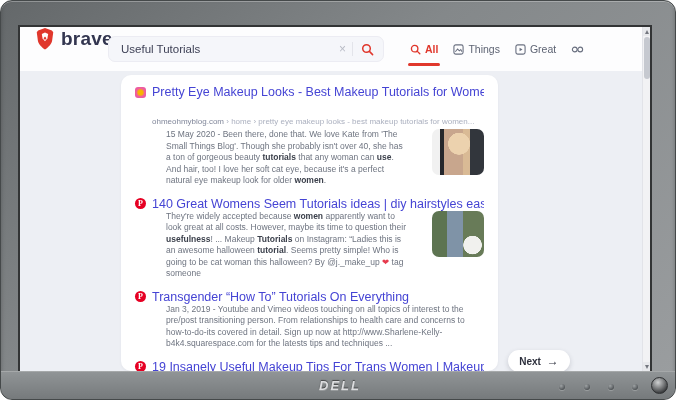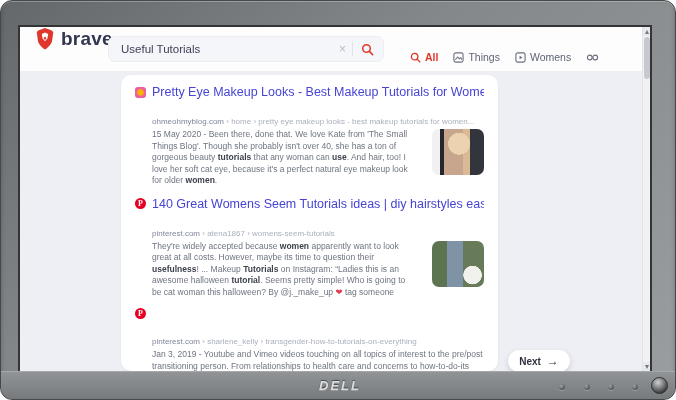--- a/index.html
+++ b/index.html
@@ -34,21 +34,21 @@
 
   .searchbox { position:absolute; left:88px; top:9px; width:276px; height:26px;
     background:#f5f6fa; border:1px solid #ececf3; border-radius:7px; display:flex; align-items:center; }
   .search-input { flex:1; border:none; outline:none; background:transparent; font-family:"Liberation Sans",sans-serif;
     font-size:11.5px; color:#3e4156; padding:0 8px 0 12px; }
   .clear-x { color:#b9bcc6; font-size:12px; line-height:1; padding:0 6px; cursor:pointer; }
   .sb-divider { width:1px; height:14px; background:#e3e4ea; }
   .sb-mag { padding:0 9px 0 8px; display:flex; }
 
   
-  .tabs { position:absolute; left:390px; top:8px; height:44px; display:flex; align-items:center; gap:15px; }
+  .tabs { position:absolute; left:390px; top:0; height:44px; display:flex; align-items:center; gap:15px; }
   .tab { position:relative; display:flex; align-items:center; gap:4px; height:100%; font-size:10.5px; color:#5d6373; cursor:pointer; white-space:nowrap; }
   .tab .ticon { display:flex; }
   .tab.active { color:#e0372c; font-weight:600; }
   .tab.active::after { content:""; position:absolute; left:-2px; right:-2px; bottom:5px; height:3px;
     border-radius:2px; background:#e0372c; }
 
   
   .content { position:absolute; left:0; top:44px; width:100%; height:304px; background:#edeff4; }
   .results-card { position:absolute; left:101px; top:4px; width:377px; height:296px;
     background:#fff; border-radius:10px; box-shadow:0 1px 3px rgba(40,44,63,.05); padding:10px 14px; overflow:hidden; }
@@ -57,21 +57,21 @@
   .r-head { display:flex; align-items:center; gap:6px; }
   .fav { width:11px; height:11px; border-radius:50%; flex:0 0 11px; }
   .fav-pinterest { background:#e60023; position:relative; }
   .fav-pinterest::before { content:"P"; position:absolute; left:0; top:0; width:11px; height:11px;
     color:#fff; font-size:8px; font-weight:700; text-align:center; line-height:11px; font-family:"Liberation Serif",serif; }
   .fav-flower { background:radial-gradient(circle at 50% 50%, #f7b500 0 30%, #ef5da0 55%, #e85aa0 100%); border-radius:3px; }
   .r-title { font-size:12.5px; color:#4544d4; white-space:nowrap; overflow:hidden; cursor:pointer; }
   .r-url { font-size:8px; margin:18px 0 3px 17px; white-space:nowrap; overflow:hidden; }
   .r-domain { color:#81879a; }
   .r-path { color:#abb0bf; }
-  .r-body { display:flex; margin-left:17px; gap:24px; }
+  .r-body { display:flex; margin-left:31px; gap:24px; }
   .r-snippet { flex:1; font-size:8.5px; line-height:11.5px; color:#6e7480; }
   .r-snippet .b { font-weight:700; color:#3c414c; }
   .r-snippet .heart { color:#e63b4e; }
   .thumb { width:52px; height:46px; border-radius:7px; flex:0 0 52px; overflow:hidden; }
   .thumb-portrait { background:
     radial-gradient(circle at 52% 32%, #ecd2ae 0 26%, rgba(0,0,0,0) 27%),
     linear-gradient(90deg,#f1f1f1 0 15%, #25272c 15% 23%, #c8a68d 23% 60%, #d9ba95 60% 74%, #32363c 74% 100%); }
   .thumb-dress { background:
     radial-gradient(circle at 78% 74%, #f1f1ee 0 17%, rgba(0,0,0,0) 18%),
     linear-gradient(90deg,#5d7451 0 28%, #7f93a7 28% 60%, #687b58 60% 100%); }
@@ -136,21 +136,21 @@
           </span>
           <span>Things</span>
         </div>
         <div class="tab">
           <span class="ticon">
             <svg width="11" height="11" viewBox="0 0 12 12">
                 <rect x="1" y="1" width="10" height="10" rx="2" fill="none" stroke="#6a7080" stroke-width="1.2"></rect>
                 <path d="M5 4 L8.2 6 L5 8 Z" fill="#6a7080"></path>
               </svg>
           </span>
-          <span>Womens</span>
+          <span>Great</span>
         </div>
         <div class="tab">
           <span class="ticon">
             <svg width="13" height="11" viewBox="0 0 14 12">
                 <circle cx="4" cy="6" r="2.6" fill="none" stroke="#6a7080" stroke-width="1.2"></circle>
                 <circle cx="10" cy="6" r="2.6" fill="none" stroke="#6a7080" stroke-width="1.2"></circle>
                 <line x1="6.6" y1="6" x2="7.4" y2="6" stroke="#6a7080" stroke-width="1.2"></line>
               </svg>
           </span>
 
@@ -173,36 +173,29 @@
     <div class="r-body">
       <div class="r-snippet"><span>15 May 2020 - Been there, done that. We love Kate from 'The Small Things Blog'. Though she probably isn't over 40, she has a ton of gorgeous beauty </span><span class="b">tutorials</span><span> that any woman can </span><span class="b">use</span><span>. And hair, too! I love her soft cat eye, because it's a perfect natural eye makeup look for older </span><span class="b">women</span><span>.</span></div>
       <div class="thumb thumb-portrait"></div>
     </div>
   </div>
             <div class="result">
     <div class="r-head">
       <span class="fav fav-pinterest"></span>
       <span class="r-title">140 Great Womens Seem Tutorials ideas | diy hairstyles easy, co...</span>
     </div>
-    <div class="r-url">
-      <span class="r-domain">pinterest.com</span>
-      <span class="r-path"> › atena1867 › womens-seem-tutorials</span>
-    </div>
     <div class="r-body">
       <div class="r-snippet"><span>They're widely accepted because </span><span class="b">women</span><span> apparently want to look great at all costs. However, maybe its time to question their </span><span class="b">usefulness</span><span>! ... Makeup </span><span class="b">Tutorials</span><span> on Instagram: “Ladies this is an awesome halloween </span><span class="b">tutorial</span><span>. Seems pretty simple! Who is going to be cat woman this halloween? By @j._make_up </span><span class="heart">❤</span><span> tag someone</span></div>
       <div class="thumb thumb-dress"></div>
     </div>
   </div>
             <div class="result">
     <div class="r-head">
       <span class="fav fav-pinterest"></span>
-    </div>
-    <div class="r-url">
-      <span class="r-domain">pinterest.com</span>
-      <span class="r-path"> › sharlene_kelly › transgender-how-to-tutorials-on-everything</span>
+      <span class="r-title">Transgender “How To” Tutorials On Everything</span>
     </div>
     <div class="r-body">
       <div class="r-snippet"><span>Jan 3, 2019 - Youtube and Vimeo videos touching on all topics of interest to the pre/post transitioning person. From relationships to health care and concerns to how-to-do-its covered in detail. Sign up now at http://www.Sharlene-Kelly-b4k4.squarespace.com for the latests tips and techniques ...</span></div>
 
     </div>
   </div>
             <div class="result">
     <div class="r-head">
       <span class="fav fav-pinterest"></span>
       <span class="r-title">19 Insanely Useful Makeup Tips For Trans Women | Makeup tips...</span>

